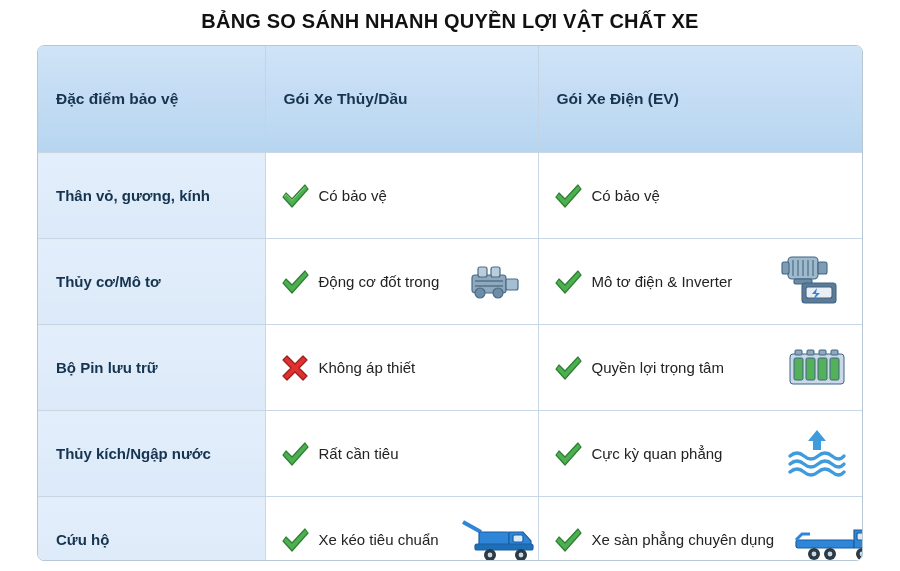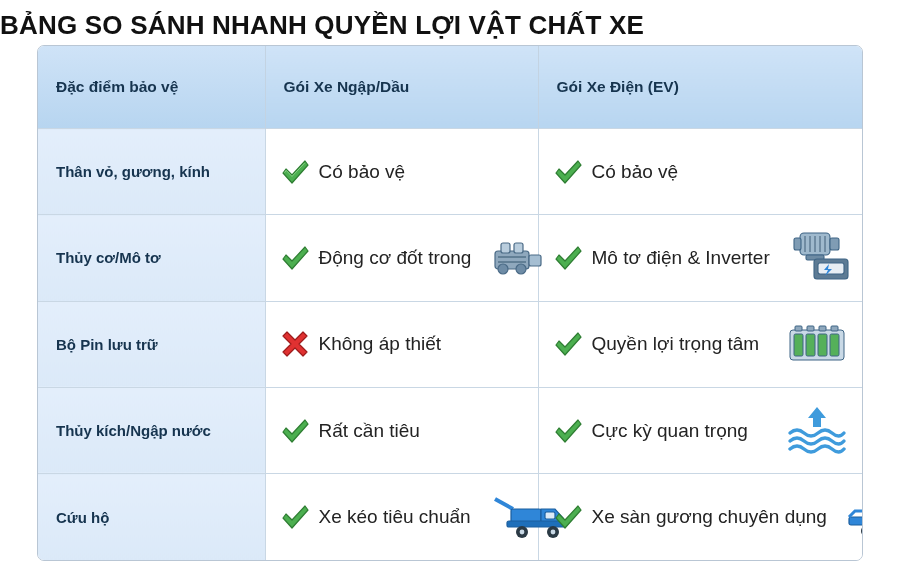--- a/index.html
+++ b/index.html
@@ -16,22 +16,22 @@
   }
 
   .page {
     position: relative;
     width: 900px;
     height: 571px;
     box-sizing: border-box;
   }
 
   .title {
-    text-align: left;
-    font-size: 26px;
+    text-align: center;
+    font-size: 20px;
     font-weight: bold;
     letter-spacing: 0.2px;
     color: #111111;
     padding-top: 10px;
     padding-bottom: 9px;
   }
 
   .table-wrap {
     position: absolute;
     left: 37px;
@@ -55,21 +55,21 @@
   table.cmp col.c0 { width: 227px; }
   table.cmp col.c1 { width: 273px; }
   table.cmp col.c2 { width: 324px; }
 
   thead th {
     background: linear-gradient(180deg, #cfe3f7 0%, #b7d5f0 100%);
     color: #16344f;
     font-size: 15.5px;
     font-weight: bold;
     text-align: left;
-    padding: 0 18px;
+    padding: 12px 18px;
     height: 82px;
     border-right: 1px solid #c3d3e2;
     vertical-align: middle;
   }
   thead th:last-child { border-right: none; }
 
   tbody td {
     border-top: 1px solid #c9d7e4;
     border-right: 1px solid #c9d7e4;
     vertical-align: middle;
@@ -100,21 +100,21 @@
 
   .mark {
     flex: 0 0 auto;
     width: 30px;
     height: 30px;
     position: relative;
     display: inline-block;
   }
 
   .cell-text {
-    font-size: 19px;
+    font-size: 15px;
     color: #232323;
     white-space: nowrap;
   }
 
   .spacer { flex: 1 1 auto; }
 
   .art {
     flex: 0 0 auto;
     width: 62px;
     height: 58px;
@@ -140,21 +140,21 @@
   <div class="table-wrap">
     <table class="cmp">
       <colgroup>
         <col class="c0">
           <col class="c1">
           <col class="c2">
       </colgroup>
       <thead>
         <tr>
           <th>Đặc điểm bảo vệ</th>
-          <th>Gói Xe Ngập/Dầu</th>
+          <th>Gói Xe Thủy/Dầu</th>
           <th>Gói Xe Điện (EV)</th>
         </tr>
       </thead>
       <tbody>
 
         <tr>
           <td class="feature">Thân vỏ, gương, kính</td>
           <td class="cell">
             <div class="cell-inner">
               <span class="mark">
@@ -288,21 +288,21 @@
               <span class="cell-text">Rất cần tiêu</span>
             </div>
           </td>
           <td class="cell">
             <div class="cell-inner">
               <span class="mark">
                 <svg viewBox="0 0 30 30" width="30" height="30">
                   <path d="M3 16 L6 12 L12 18 L25 4 L28 8 L12 26 Z" fill="#4caf50" stroke="#2e7d32" stroke-width="1.2" stroke-linejoin="round"></path>
                 </svg>
               </span>
-              <span class="cell-text">Cực kỳ quan trọng</span>
+              <span class="cell-text">Cực kỳ quan phẳng</span>
               <span class="spacer"></span>
               <span class="art flood">
                 <svg viewBox="0 0 62 52" width="62" height="52">
                   <path d="M31 2 l9 11 h-5 v9 h-8 v-9 h-5 z" fill="#3f9bdc"></path>
                   <g fill="none" stroke="#3f9bdc" stroke-width="3.4" stroke-linecap="round">
                     <path d="M4 28 q7 -6 14 0 t14 0 t14 0 t12 0"></path>
                     <path d="M4 36 q7 -6 14 0 t14 0 t14 0 t12 0"></path>
                     <path d="M4 44 q7 -6 14 0 t14 0 t14 0 t12 0"></path>
                   </g>
                 </svg>
@@ -343,21 +343,21 @@
               </span>
             </div>
           </td>
           <td class="cell">
             <div class="cell-inner">
               <span class="mark">
                 <svg viewBox="0 0 30 30" width="30" height="30">
                   <path d="M3 16 L6 12 L12 18 L25 4 L28 8 L12 26 Z" fill="#4caf50" stroke="#2e7d32" stroke-width="1.2" stroke-linejoin="round"></path>
                 </svg>
               </span>
-              <span class="cell-text">Xe sàn gương chuyên dụng</span>
+              <span class="cell-text">Xe sàn phẳng chuyên dụng</span>
               <span class="spacer"></span>
               <span class="art flat">
                 <svg viewBox="0 0 86 52" width="86" height="52">
                   <g stroke="#1b5e9e" stroke-width="1.2">
                     <rect x="4" y="26" width="58" height="8" rx="2" fill="#2f86d8"></rect>
                     <path d="M62 16 h12 l8 10 v8 h-20 z" fill="#2f86d8"></path>
                     <rect x="65" y="19" width="10" height="7" rx="1.5" fill="#dceaf7"></rect>
                     <path d="M4 26 l6 -6 h8" fill="none" stroke="#2f86d8" stroke-width="3"></path>
                   </g>
                   <g fill="#2b3a45">

